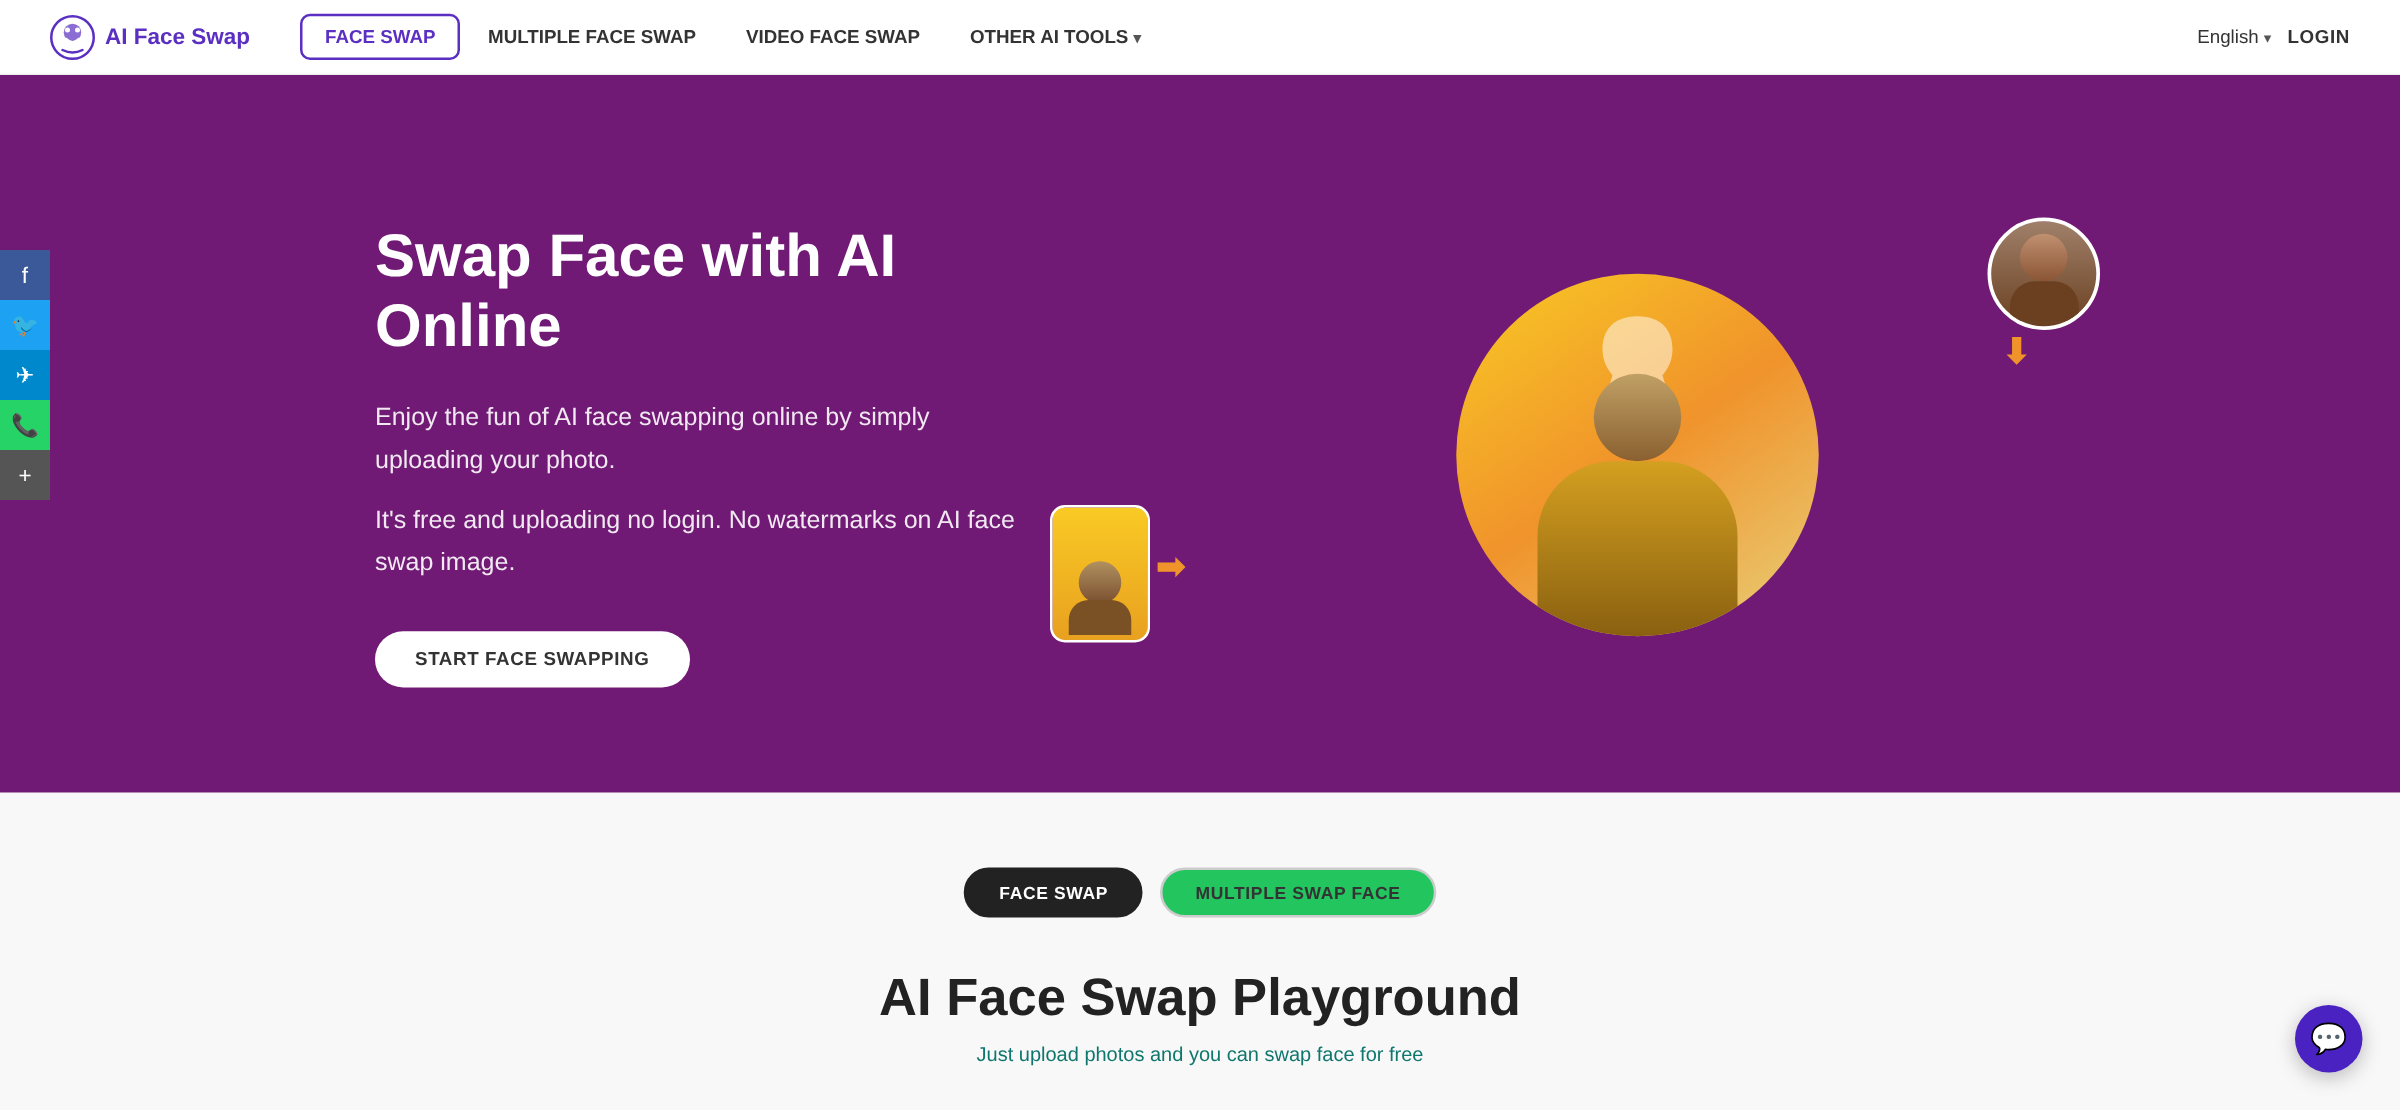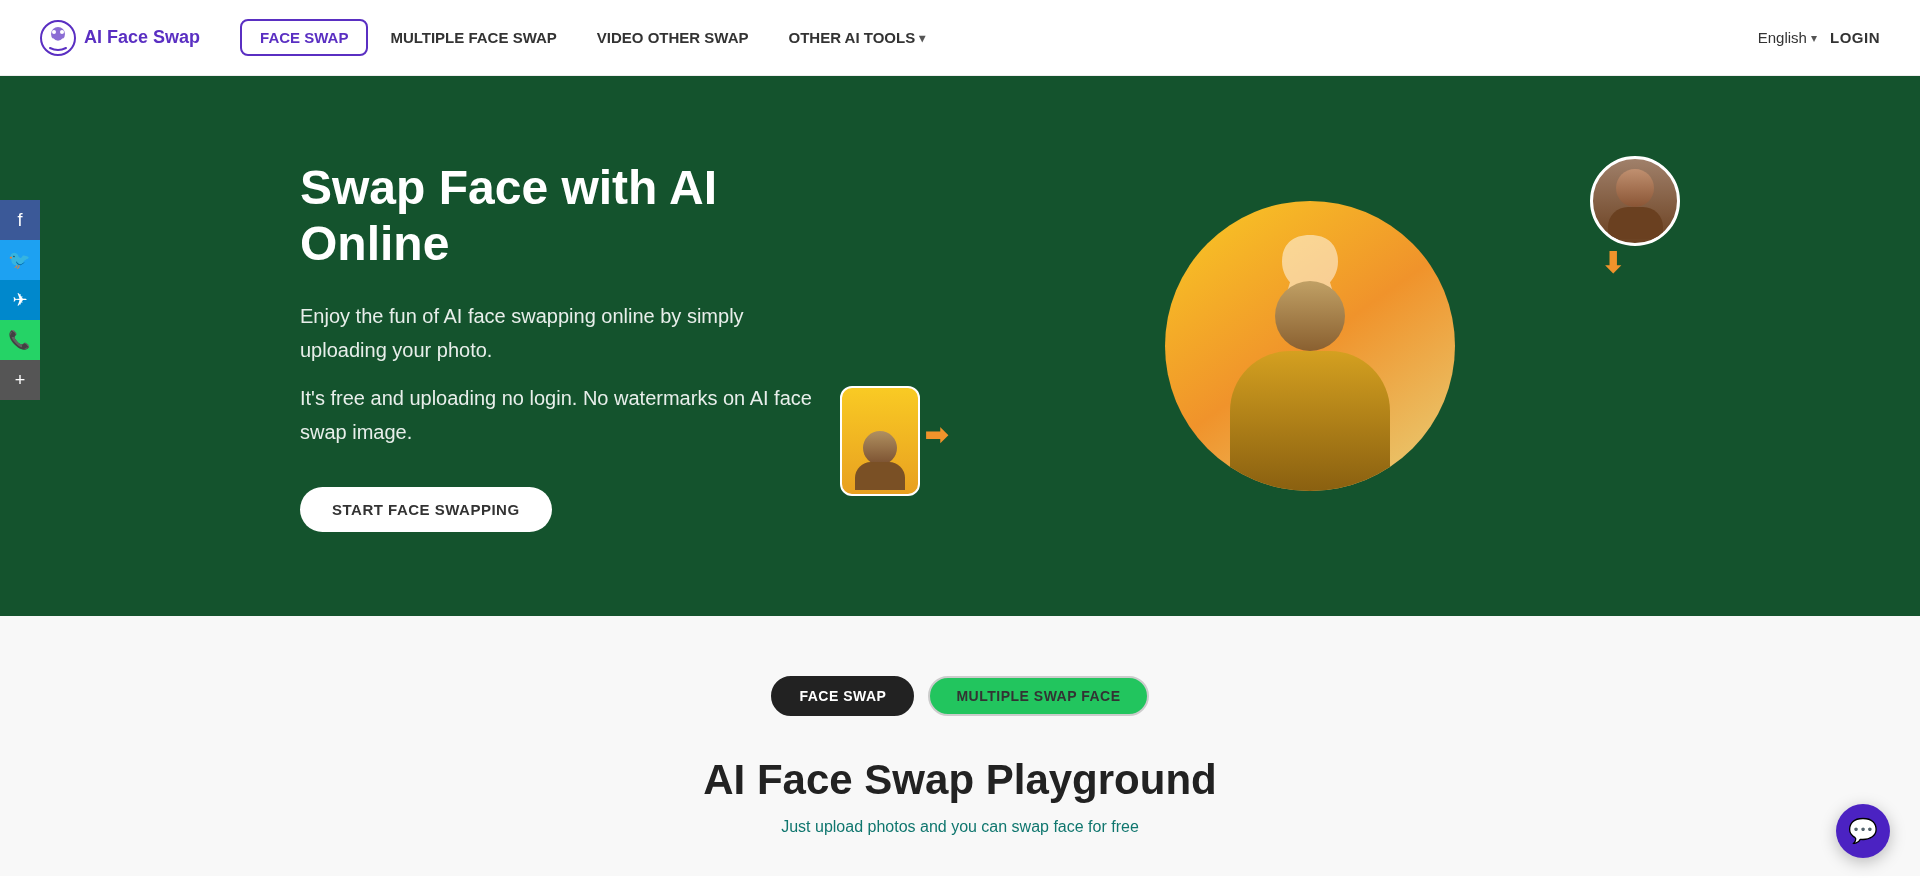--- a/index.html
+++ b/index.html
@@ -4,21 +4,21 @@
   <style>
     * { margin: 0; padding: 0; box-sizing: border-box; }
     body { font-family: 'Segoe UI', Arial, sans-serif; background: #fff; overflow-x: hidden; }
 
     
     .navbar {
       display: flex;
       align-items: center;
       background: #fff;
       padding: 0 40px;
-      height: 76px;
+      height: 60px;
       border-bottom: 1px solid #eee;
       position: relative;
       z-index: 10;
     }
     .nav-logo {
       display: flex;
       align-items: center;
       gap: 8px;
       text-decoration: none;
       margin-right: 40px;
@@ -74,25 +74,25 @@
       cursor: pointer;
       letter-spacing: 0.5px;
     }
     .dropdown-arrow {
       font-size: 12px;
       color: #555;
     }
 
     
     .hero {
-      background: #14532d;
+      background: #701a75;
       min-height: 510px;
       display: flex;
       align-items: center;
-      padding: 60px 200px 60px 300px;
+      padding: 94px 200px 60px 300px;
       position: relative;
       overflow: hidden;
     }
     .hero-content {
       flex: 1;
       max-width: 520px;
       color: #fff;
     }
     .hero-title {
       font-size: 48px;
@@ -275,21 +275,21 @@
       <circle cx="22" cy="12" r="2" fill="#fff"></circle>
       <path d="M13 19 Q18 24 23 19" stroke="#fff" stroke-width="1.5" fill="none" stroke-linecap="round"></path>
       <path d="M10 28 Q18 32 26 28" stroke="#5a2fc2" stroke-width="2" fill="none" stroke-linecap="round"></path>
     </svg>
     <span class="nav-logo-text">AI Face Swap</span>
   </a>
 
   <div class="nav-links">
     <span class="nav-link active">FACE SWAP</span>
     <span class="nav-link">MULTIPLE FACE SWAP</span>
-    <span class="nav-link">VIDEO OTHER SWAP</span>
+    <span class="nav-link">VIDEO FACE SWAP</span>
     <span class="nav-link nav-tools">
       <span>OTHER AI TOOLS</span>
       <span class="dropdown-arrow">▾</span>
     </span>
   </div>
 
   <div class="nav-right">
     <span class="nav-lang">
       <span>English</span>
       <span class="dropdown-arrow">▾</span>

